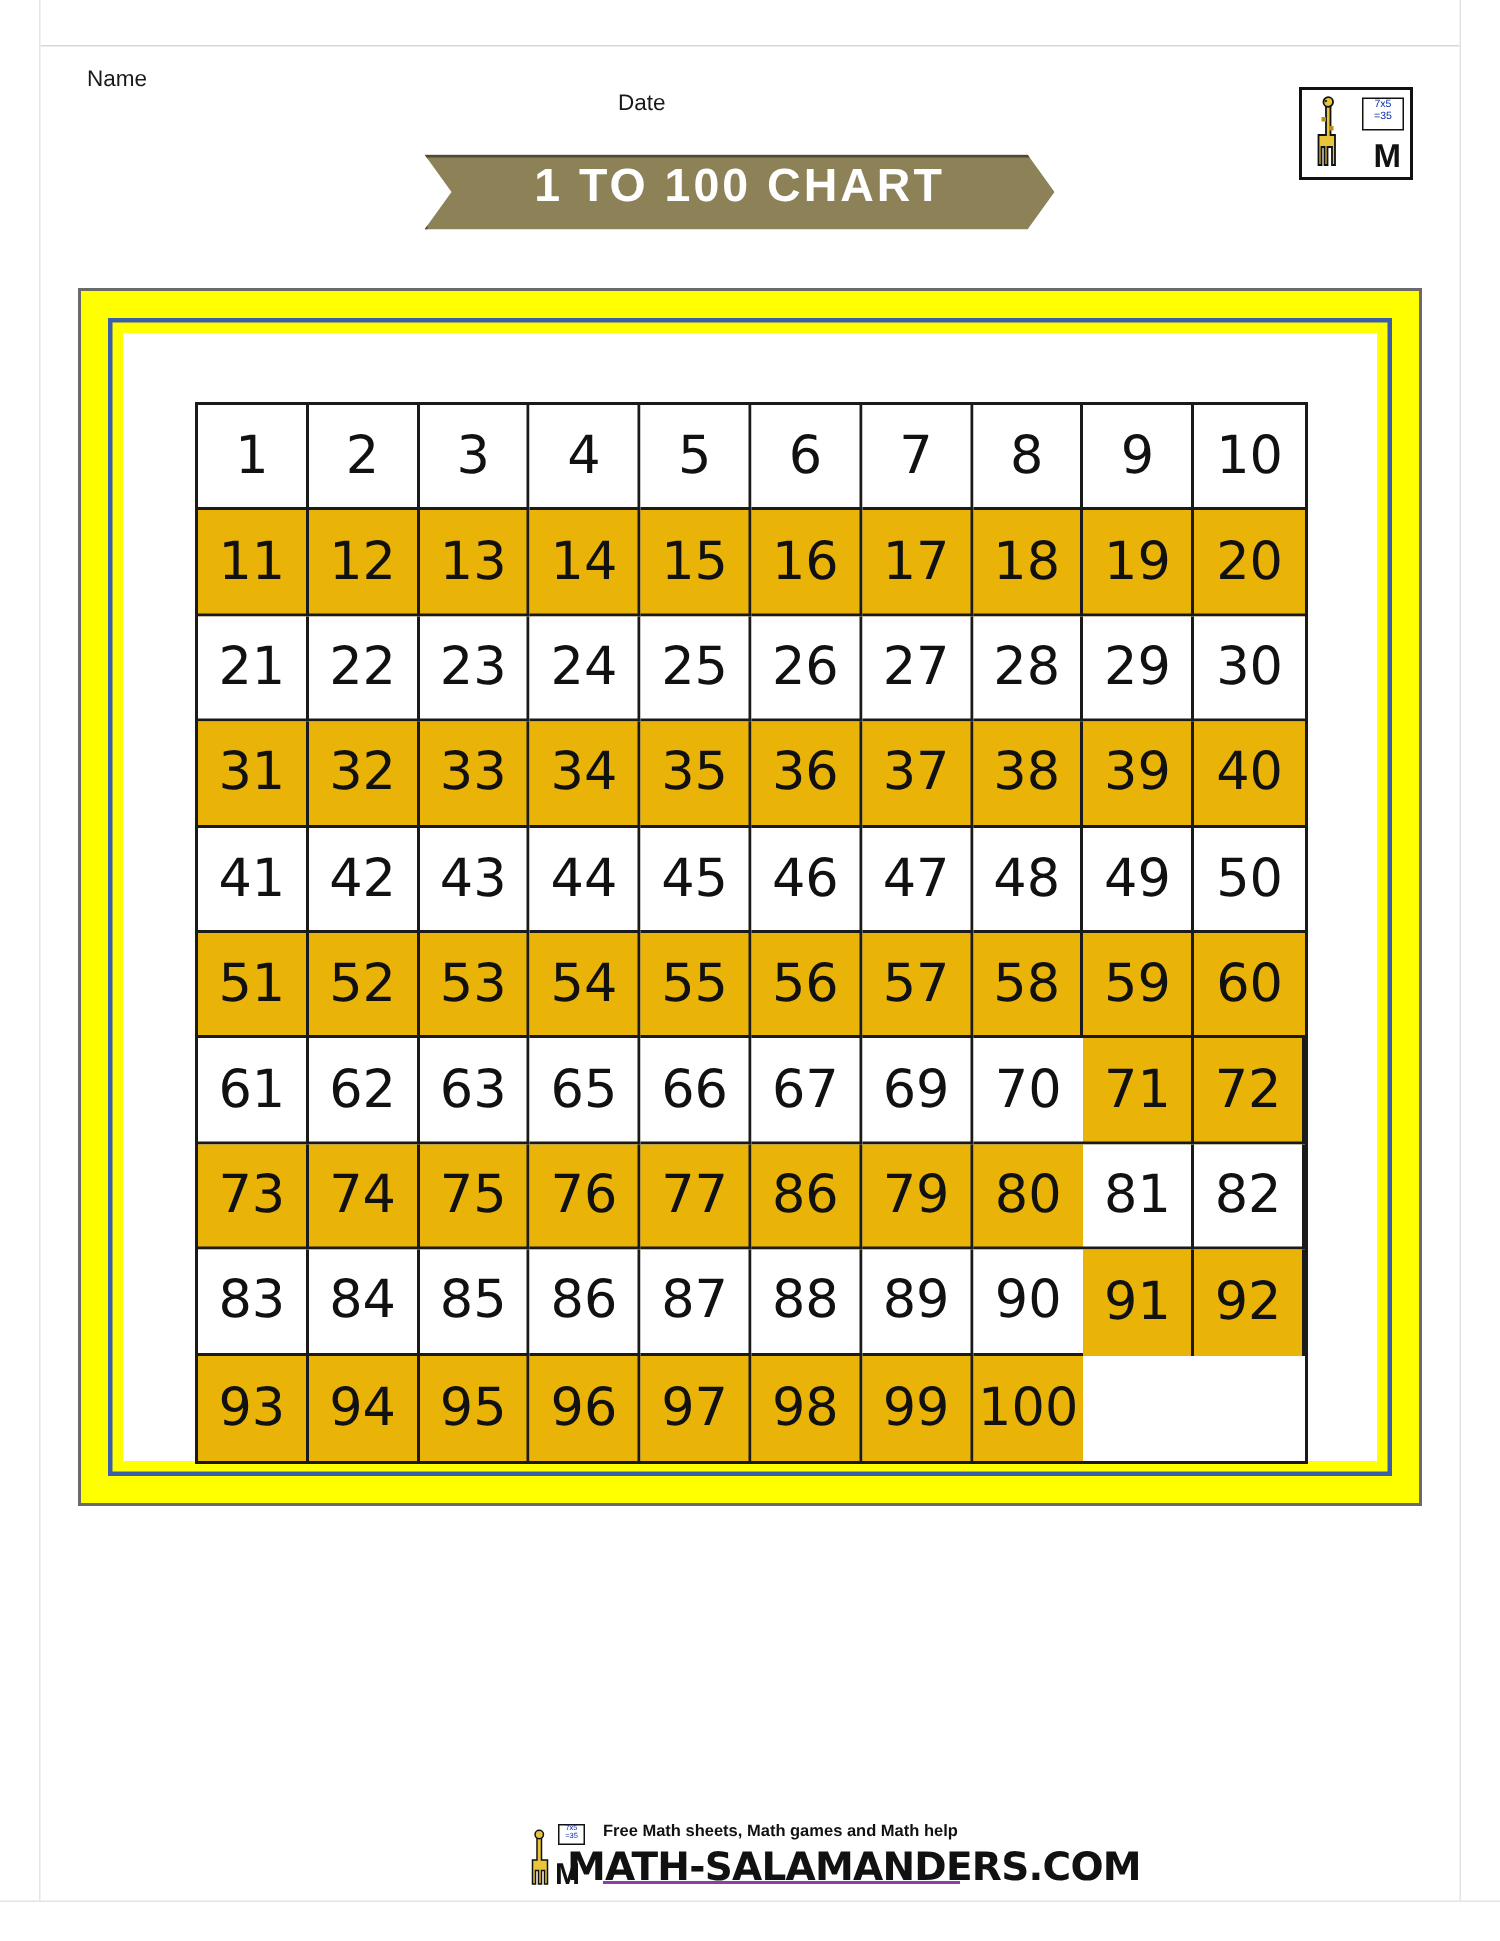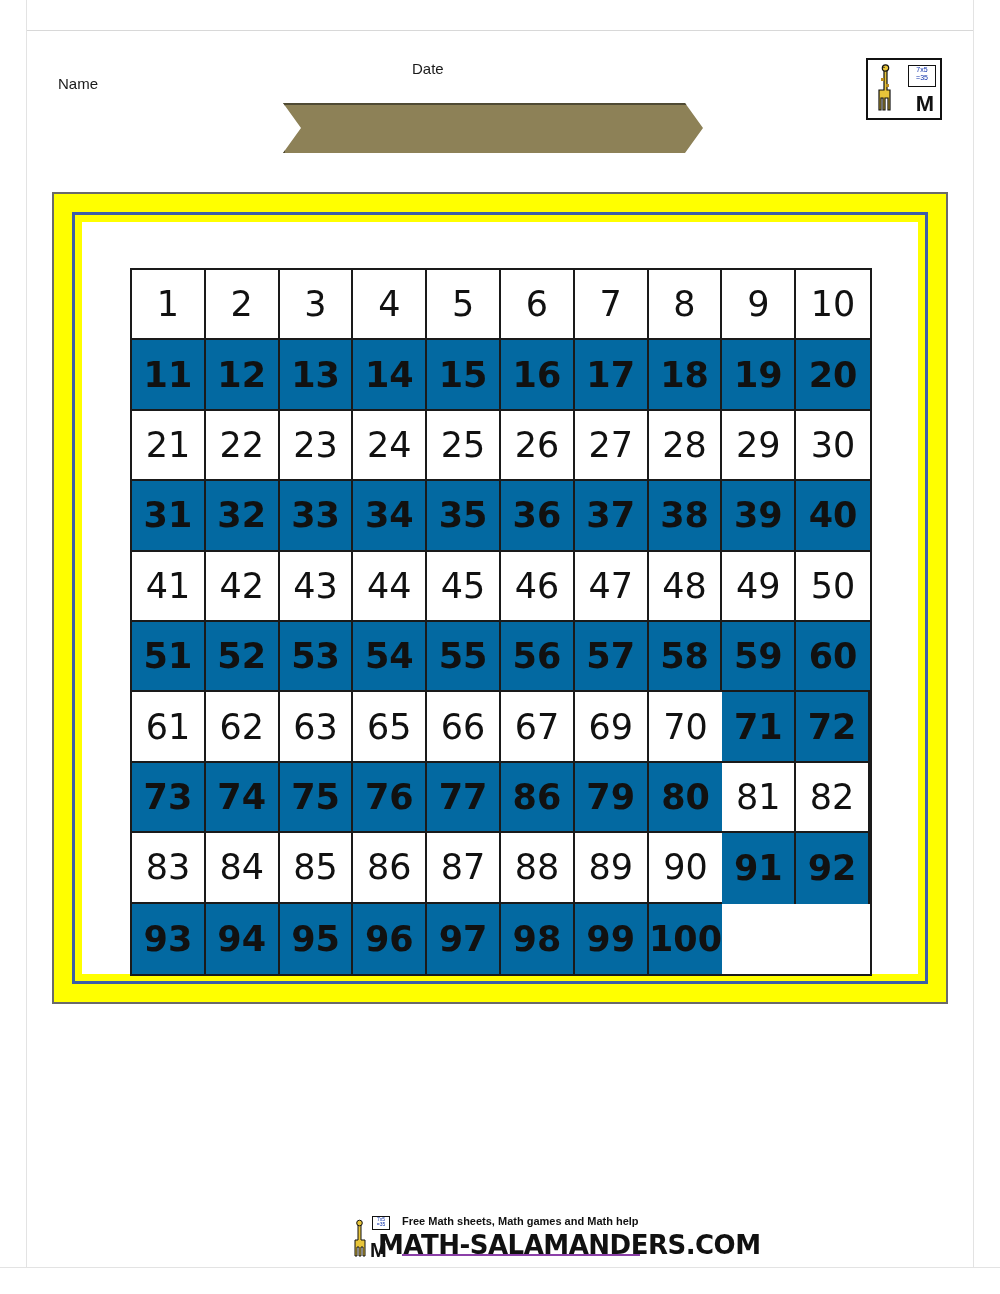--- a/index.html
+++ b/index.html
@@ -52,21 +52,21 @@
     border-top: 1px solid #e3e3e3;
   }
 
   
   .field-label {
     position: absolute;
     font-size: 15px;
     color: #1a1a1a;
     font-family: "Liberation Sans", sans-serif;
   }
-  #name-label { left: 58px; top: 75px; }
+  #name-label { left: 58px; top: 44px; }
   #date-label { left: 412px; top: 60px; }
 
   
   .logo {
     position: absolute;
     right: 58px;
     top: 58px;
     width: 72px;
     height: 58px;
     border: 2px solid #111;
@@ -122,21 +122,20 @@
     left: 0; top: 0;
     width: 420px; height: 42px;
     display: flex;
     align-items: center;
     justify-content: center;
     color: #ffffff;
     font-size: 31px;
     font-weight: bold;
     letter-spacing: 2px;
     font-family: "Liberation Sans", sans-serif;
-    margin-top: 44px;
   }
 
   
   .chart-outer {
     position: absolute;
     left: 52px;
     top: 192px;
     width: 896px;
     height: 812px;
     background: #ffff00;
@@ -181,21 +180,21 @@
     border-bottom: 2px solid #1a1a1a;
     display: flex;
     align-items: center;
     justify-content: center;
     font-family: "DejaVu Sans", sans-serif;
     font-size: 35px;
     color: #111111;
     box-sizing: border-box;
     background: #ffffff;
   }
-  .cell.shaded { background: #0369a1; font-weight: bold; }
+  .cell.shaded { background: #eab308; }
   .cell.lastcol { border-right: none; }
   .cell.lastrow { border-bottom: none; text-align: center; }
 
   
   .footer {
     position: absolute;
     left: 0;
     top: 1212px;
     width: 1000px;
     height: 60px;

